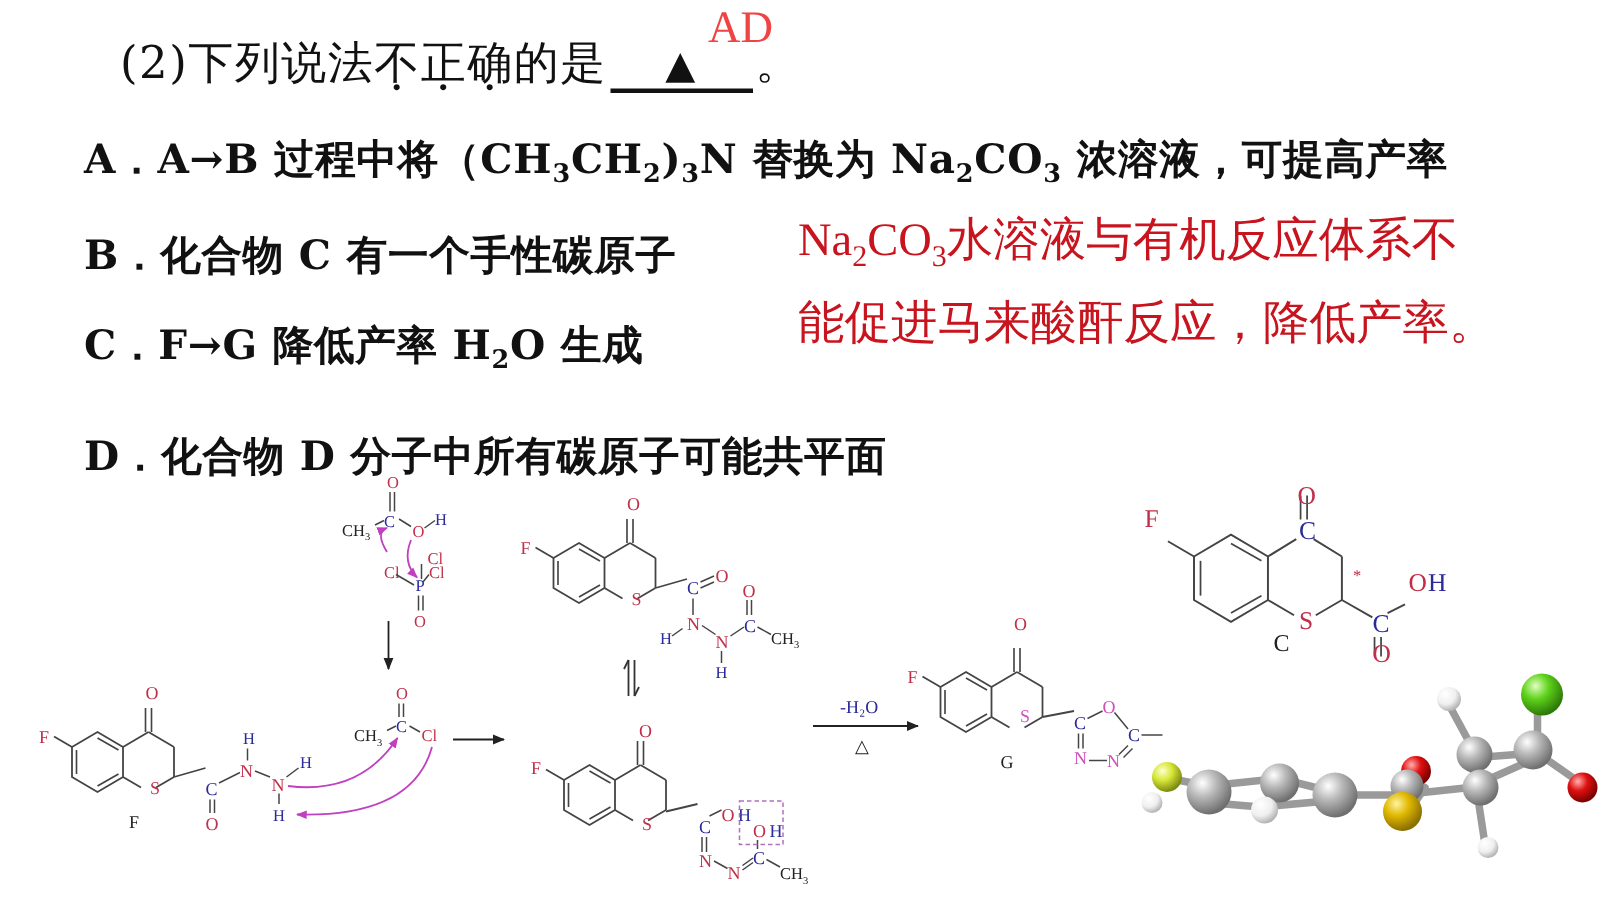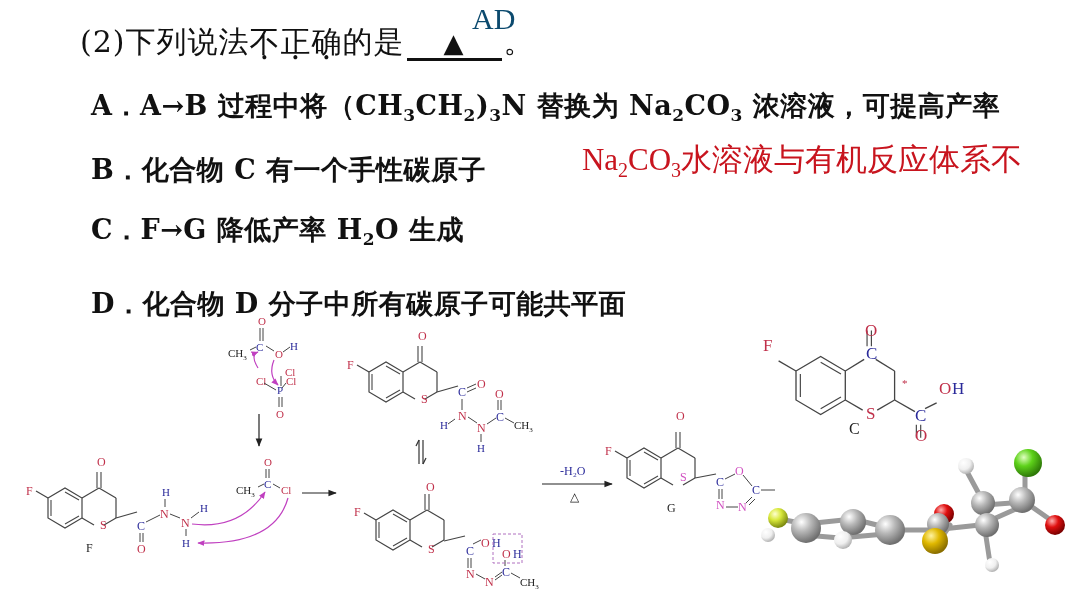--- a/index.html
+++ b/index.html
@@ -2,24 +2,24 @@
 <html><head>
 <meta charset="utf-8">
 <style>
   html, body { margin: 0; padding: 0; background: #ffffff; }
   body { width: 1080px; height: 608px; position: relative; overflow: hidden;
          font-family: "DejaVu Serif", "Liberation Serif", serif; color: #111; }
   .q-title { position: absolute; left: 36px; top: 22px; font-size: 30px; font-weight: normal; letter-spacing: 1px; white-space: nowrap; margin-left: 44px; }
   .q-title .emph { position: relative; }
   .q-title .emph::after { content: "•"; position: absolute; left: 50%; transform: translateX(-50%); top: 26px; font-size: 14px; }
   .blank { display: inline-block; width: 95px; border-bottom: 3px solid #111; text-align: center; margin: 0 2px; line-height: 30px; }
-  .answer { position: absolute; left: 472px; top: 2px; font-size: 30px; color: #0c4a6e; font-family: "Liberation Serif", serif; text-align: center; }
-  .opt { position: absolute; left: 56px; font-size: 27px; font-weight: bold; white-space: nowrap; letter-spacing: 0.5px; margin-left: 35px; }
+  .answer { position: absolute; left: 472px; top: 2px; font-size: 30px; color: #ef4444; font-family: "Liberation Serif", serif; text-align: center; }
+  .opt { position: absolute; left: 56px; font-size: 27px; font-weight: bold; white-space: nowrap; letter-spacing: 0.5px; }
   .opt sub { font-size: 17px; }
-  .explain { position: absolute; left: 532px; top: 138px; width: 540px; font-size: 31px; color: #c8141e; line-height: 44px; text-align: center; font-family: "Liberation Serif", "DejaVu Serif", serif; }
+  .explain { position: absolute; left: 532px; top: 138px; width: 540px; font-size: 31px; color: #c8141e; line-height: 44px; text-align: left; font-family: "Liberation Serif", "DejaVu Serif", serif; }
   .explain sub { font-size: 20px; }
   svg text { font-family: "Liberation Serif", serif; }
   .diagram { position: absolute; left: 0; top: 0; }
 </style>
 </head>
 <body>
 
 <div class="q-title">
   <span>(2)下列说法</span><span class="emph">不</span><span class="emph">正</span><span class="emph">确</span><span>的是</span><span class="blank"><span style="font-size:26px;">▲</span></span><span>。</span>
 </div>
@@ -33,20 +33,21 @@
 </div>
 <div class="opt" style="top:212px;">
   <span>C．</span><span>F→G 降低产率 H</span><sub>2</sub><span>O 生成</span>
 </div>
 <div class="opt" style="top:286px;">
   <span>D．</span><span>化合物 D 分子中所有碳原子可能共平面</span>
 </div>
 
 <div class="explain">
   <div><span>Na</span><sub>2</sub><span>CO</span><sub>3</sub><span>水溶液与有机反应体系不</span></div>
+  <div>能促进马来酸酐反应，降低产率。</div>
 </div>
 
 <svg class="diagram" width="1080" height="608" viewBox="0 0 1080 608">
   <defs>
     <marker id="arrBlack" viewBox="0 0 10 10" refX="9" refY="5" markerWidth="7" markerHeight="7" orient="auto">
         <path d="M0,1 L10,5 L0,9 z" fill="#222"></path>
       </marker>
     <marker id="arrMag" viewBox="0 0 10 10" refX="9" refY="5" markerWidth="6" markerHeight="6" orient="auto">
         <path d="M0,1 L10,5 L0,9 z" fill="#c040c0"></path>
       </marker>

